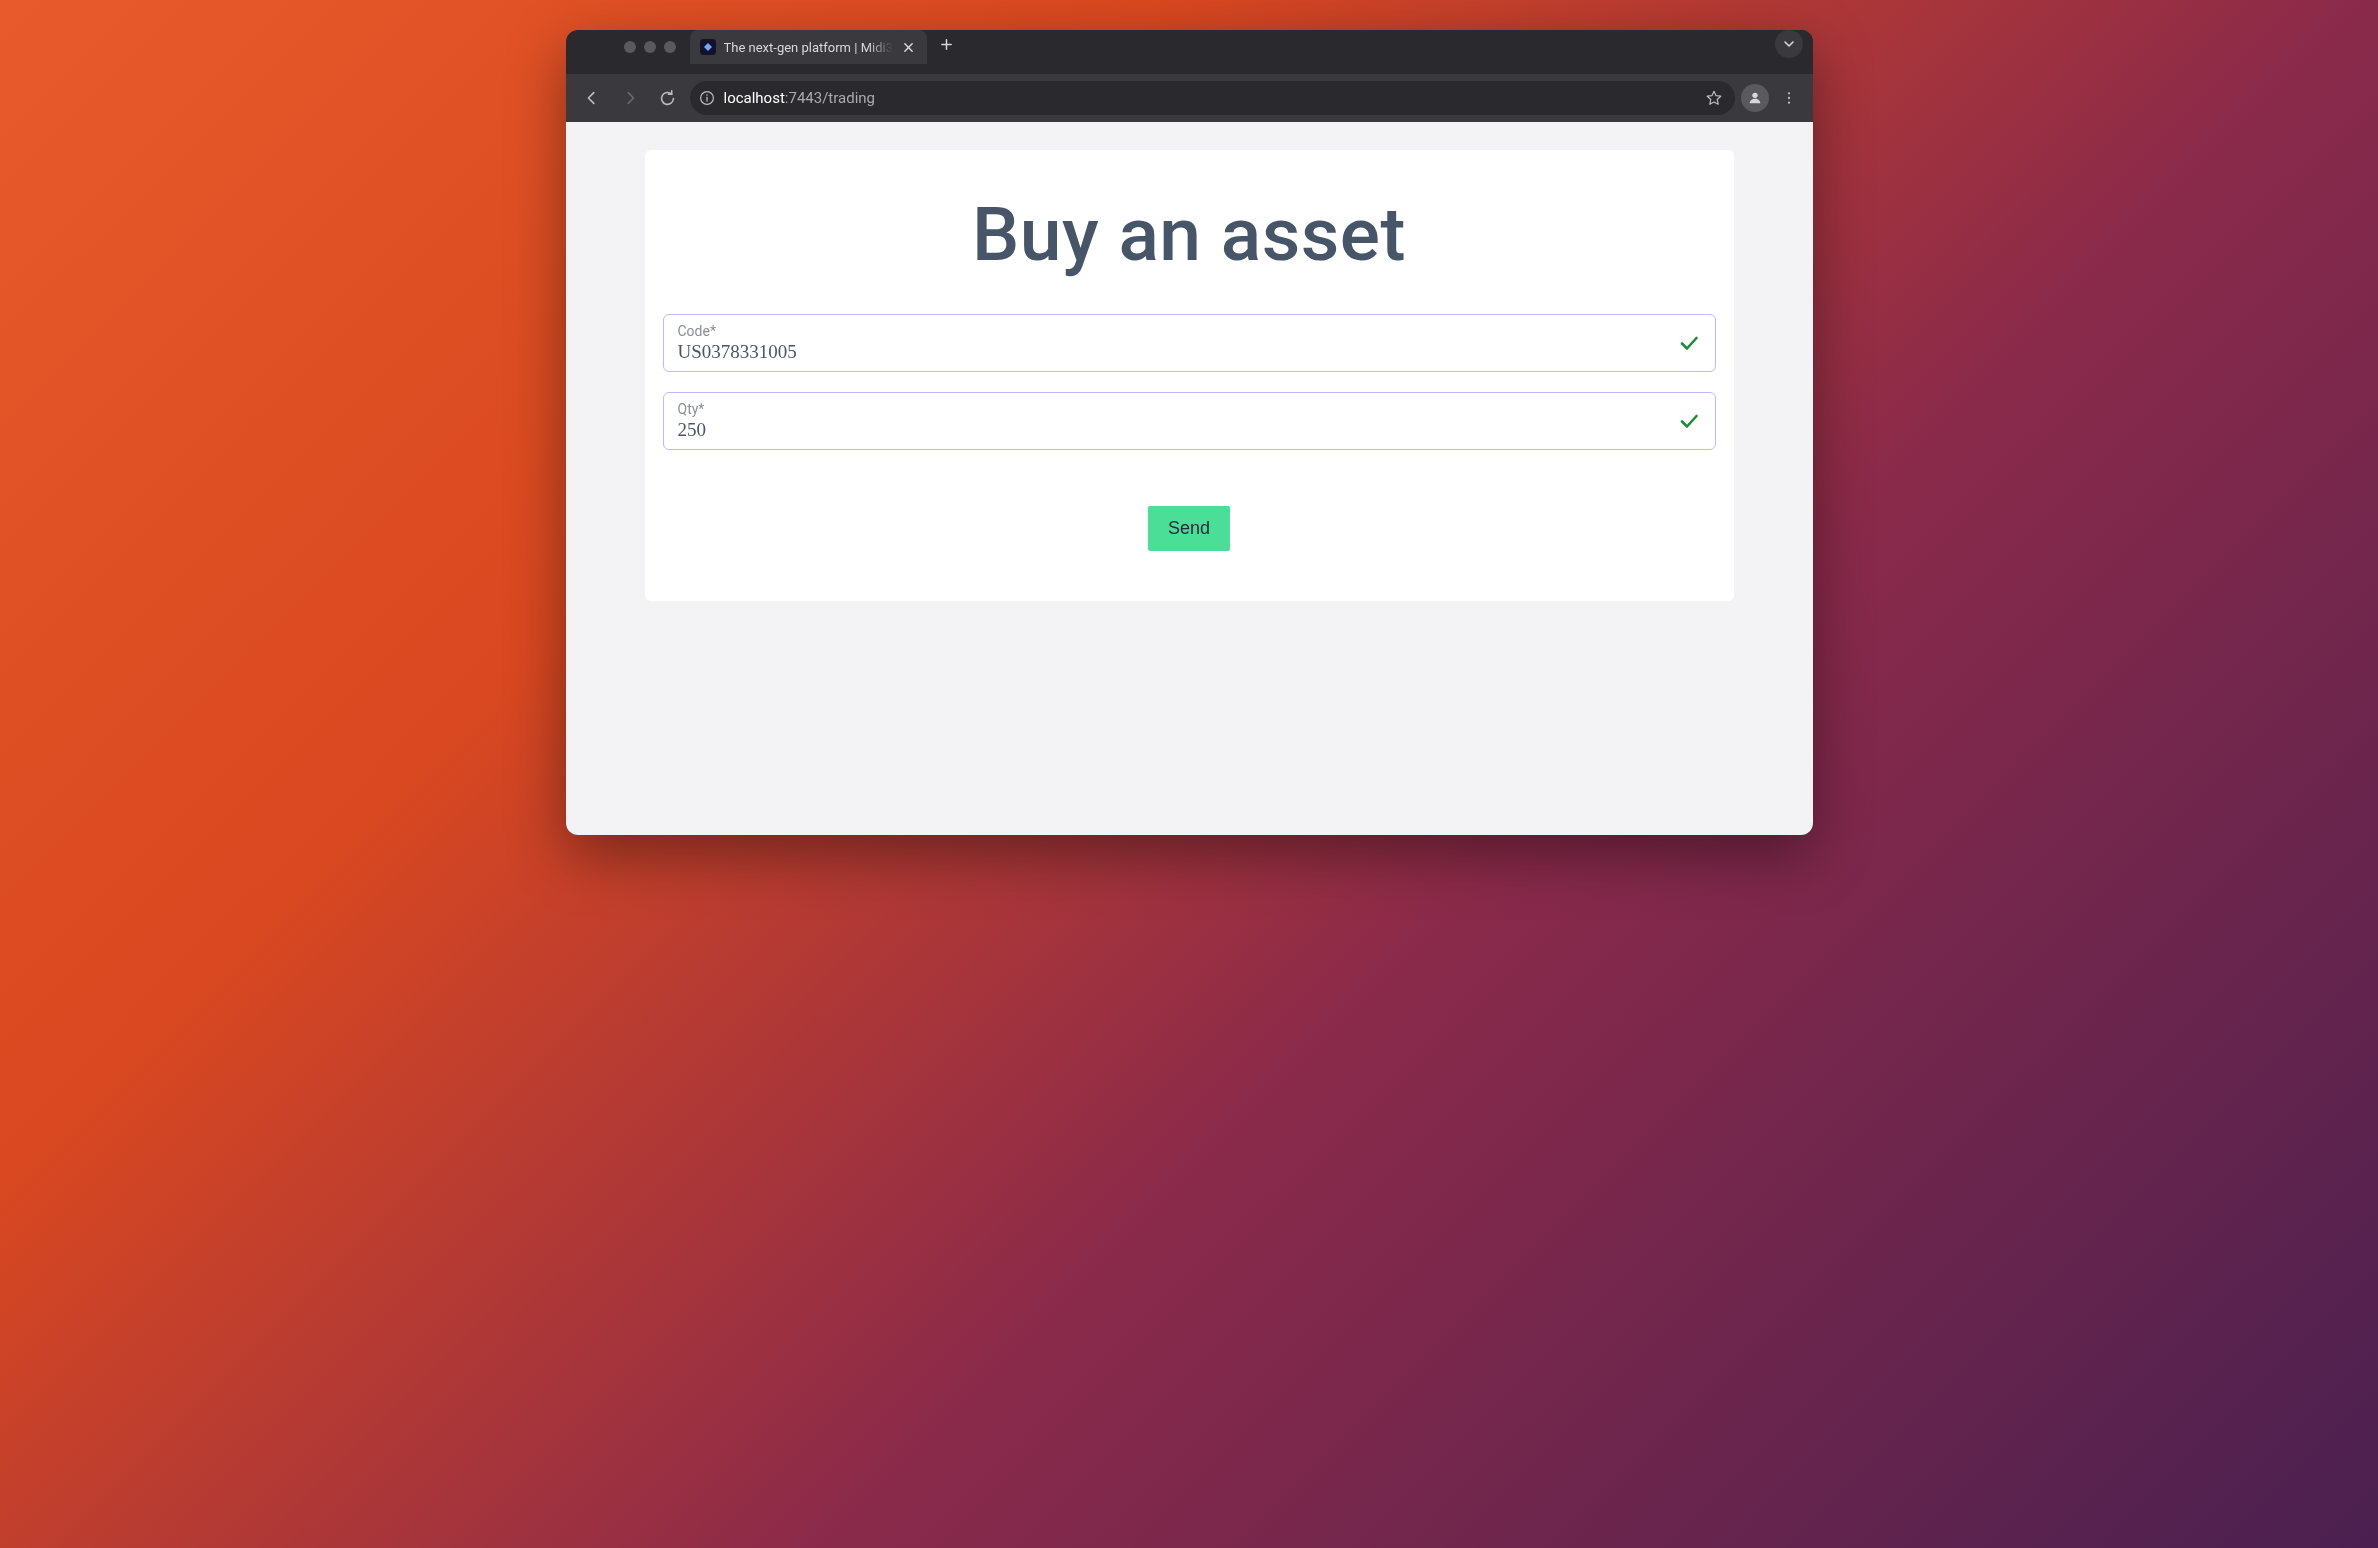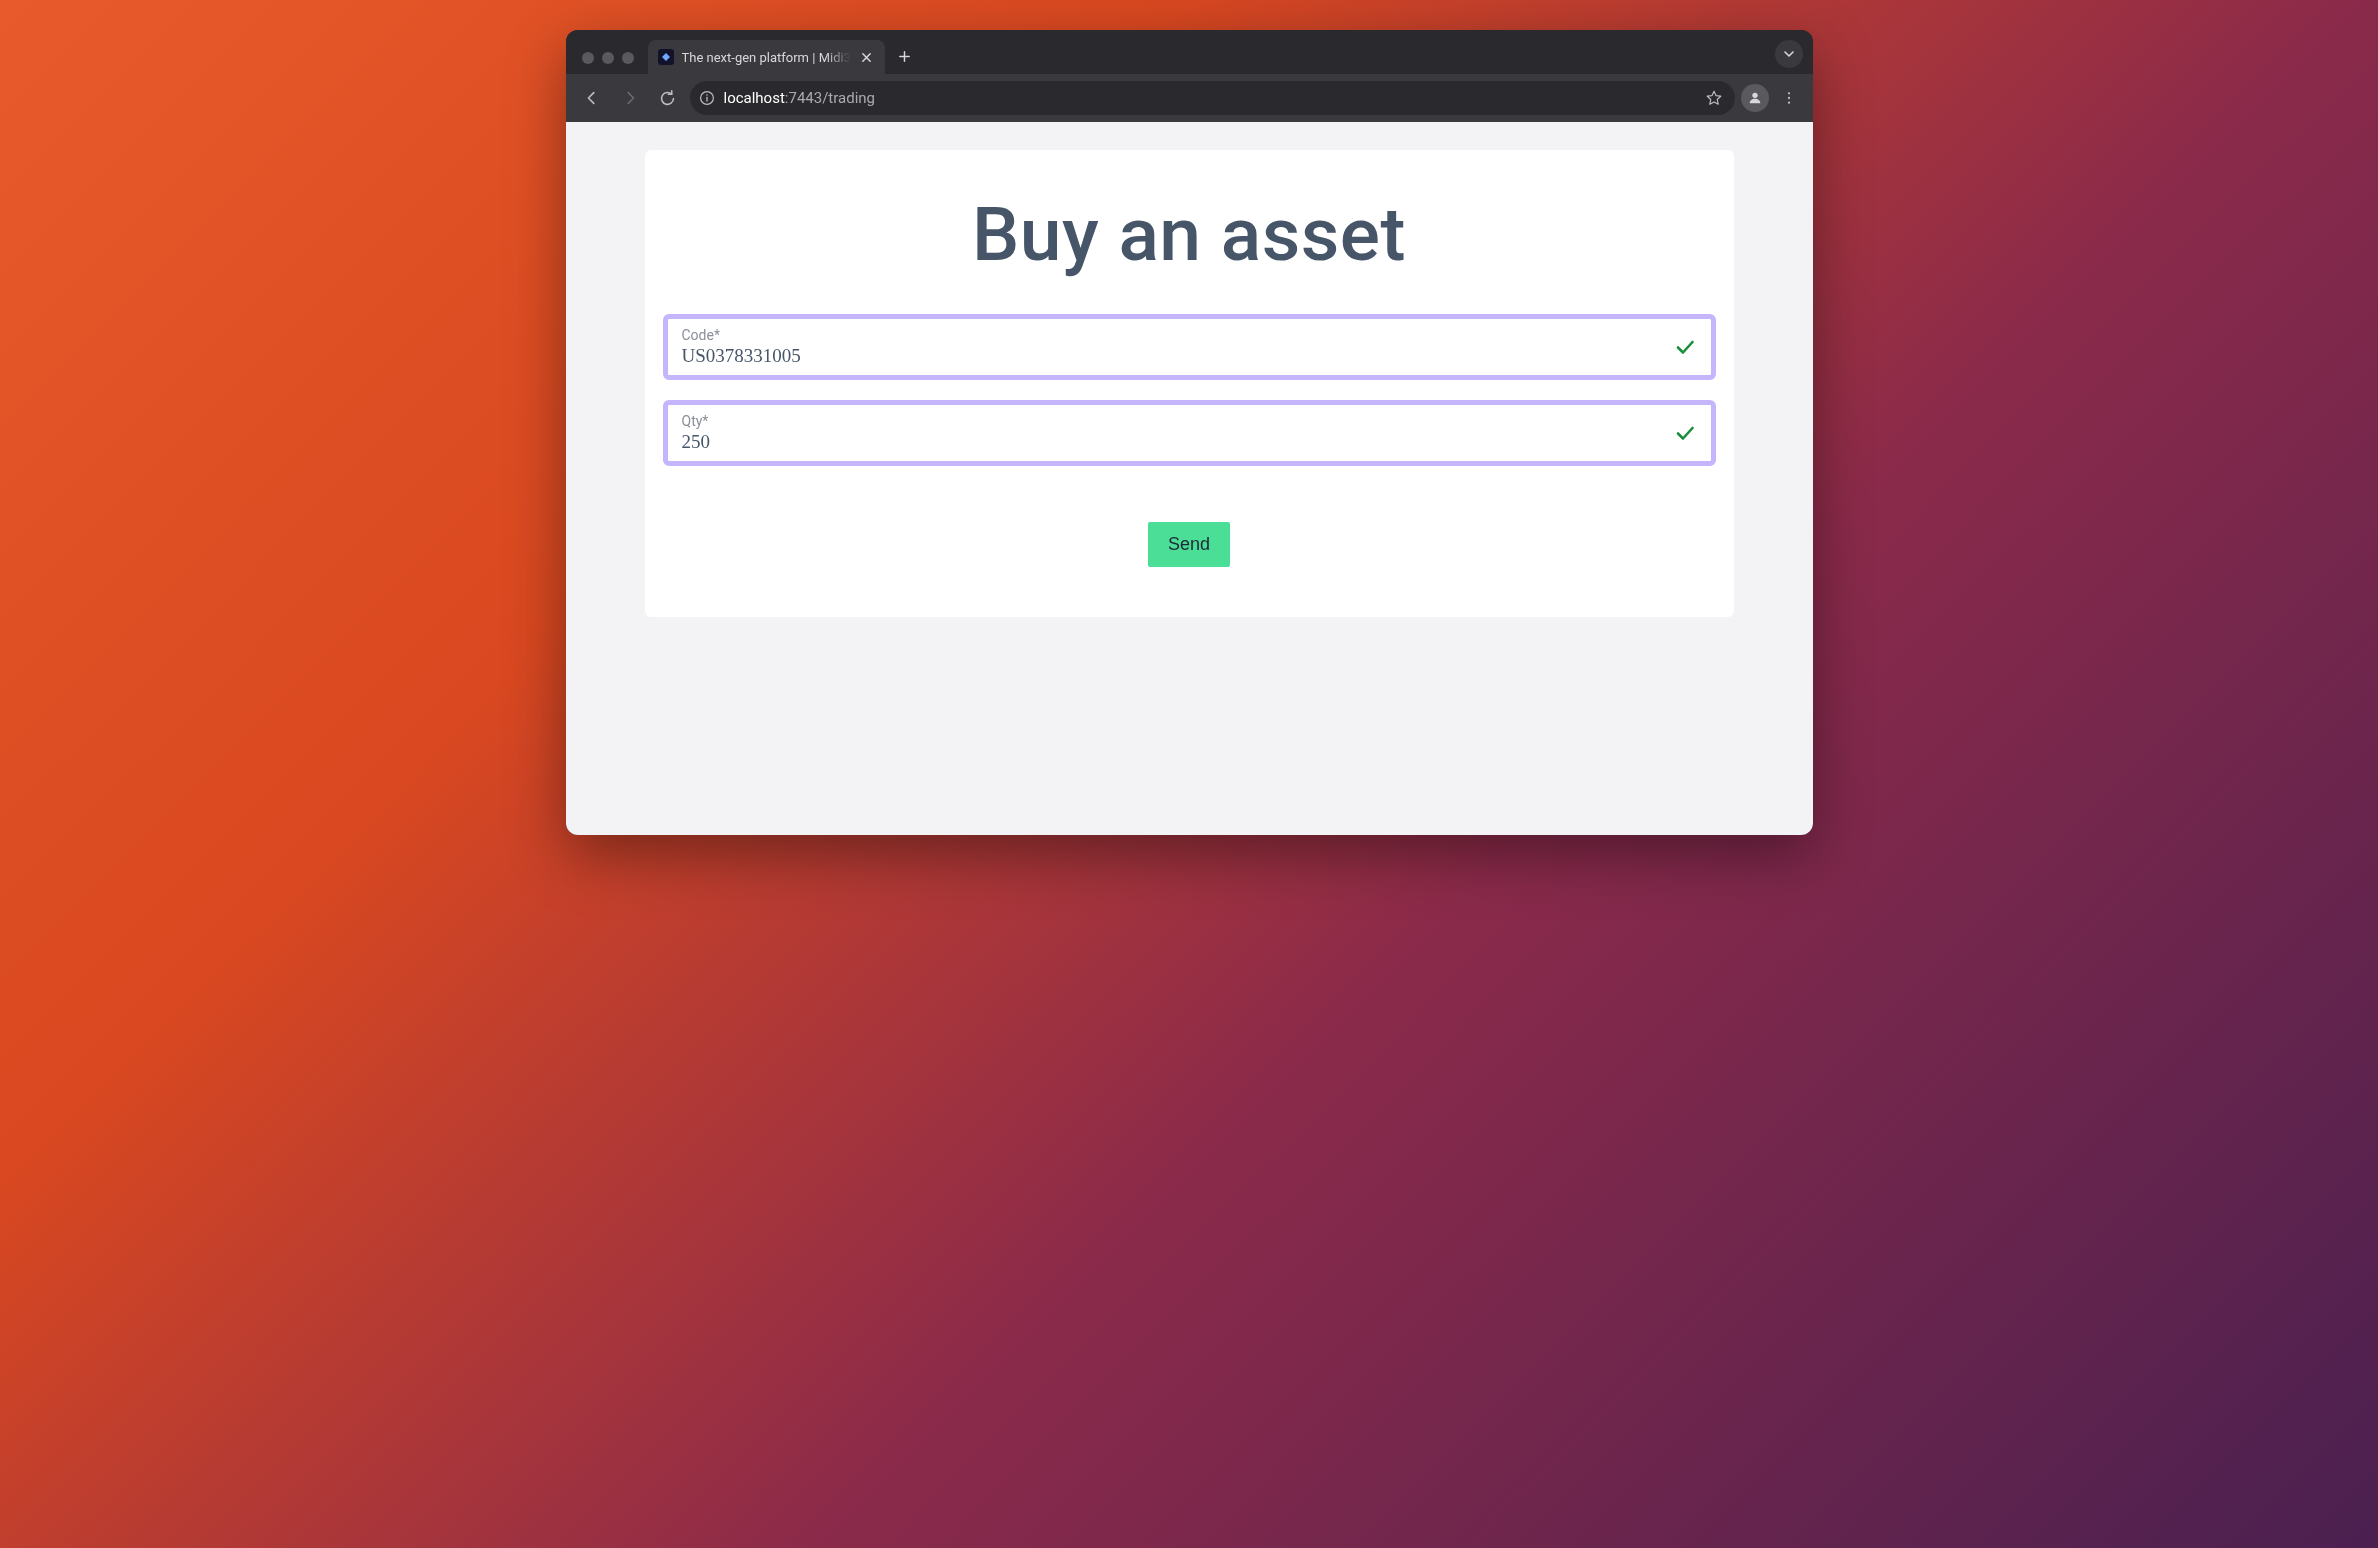--- a/index.html
+++ b/index.html
@@ -22,23 +22,23 @@
     border-radius: 12px;
     box-shadow: 0 20px 59px rgba(0,0,0,0.4);
     overflow: hidden;
   }
 
   
   .tab-strip {
     background: #2a2a2e;
     height: 44px;
     display: flex;
-    align-items: flex-end;
     padding: 0 10px;
     gap: 6px;
+    margin-left: 42px;
   }
   .traffic-lights {
     display: flex;
     gap: 8px;
     align-items: center;
     padding: 0 8px 10px 6px;
   }
   .tl-dot {
     width: 12px; height: 12px; border-radius: 50%;
     background: #5a5a5e;
@@ -171,21 +171,21 @@
     color: #475569;
     letter-spacing: 0.5px;
     margin-bottom: 36px;
   }
   .form {
     display: flex;
     flex-direction: column;
     gap: 20px;
   }
   .field {
-    border: 5px solid #c4b5fd;
+    border: 1px solid #c4b5fd;
     border-radius: 6px;
     padding: 8px 14px 8px 14px;
     position: relative;
     display: flex;
     align-items: center;
   }
   .field-body { flex: 1; }
   .field-label {
     font-size: 14px;
     color: #8a8f98;

